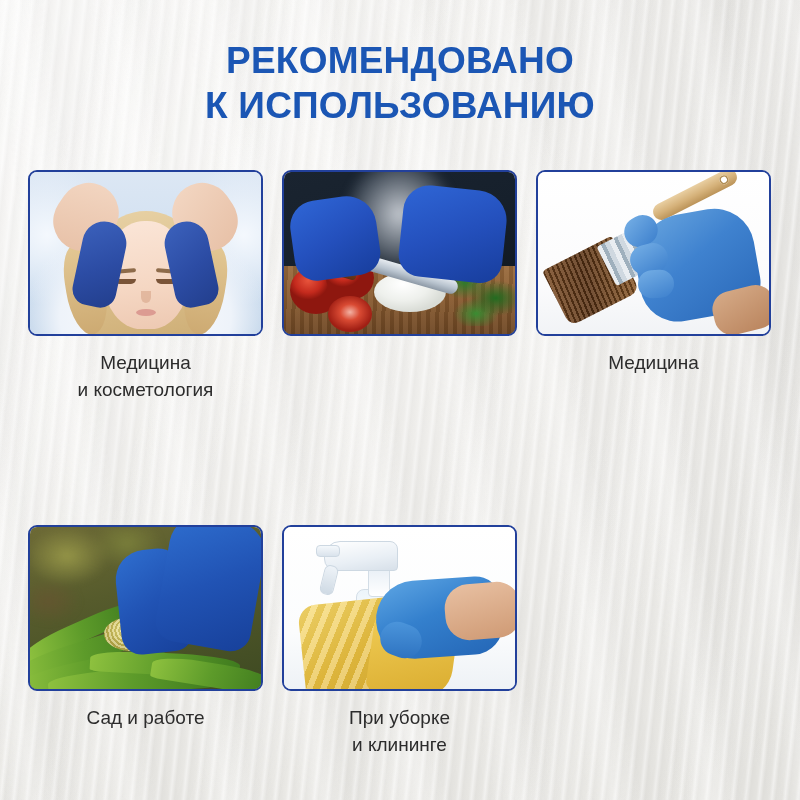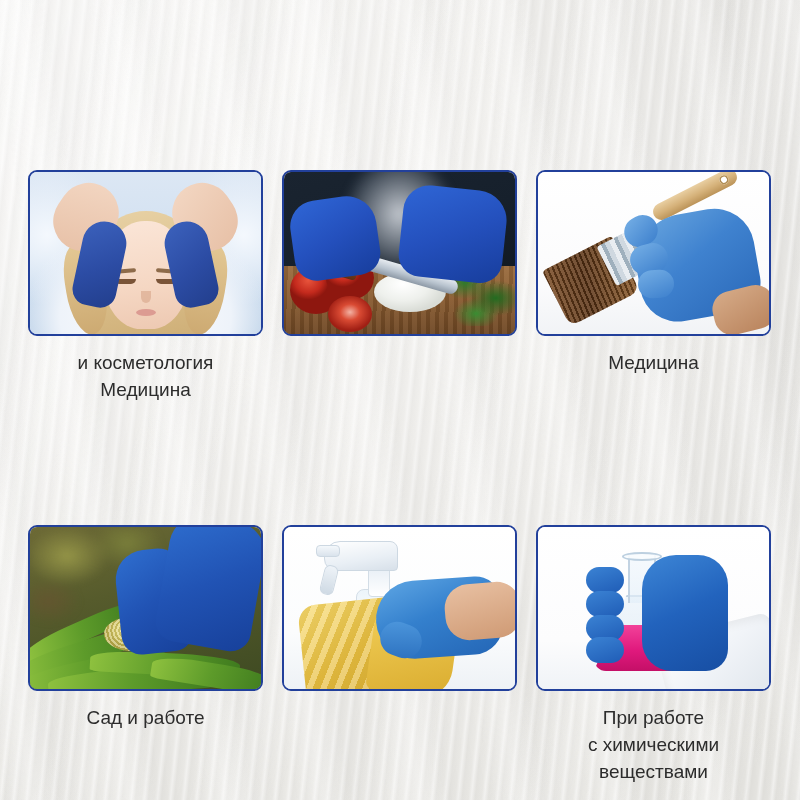--- a/index.html
+++ b/index.html
@@ -409,20 +409,24 @@
     box-shadow:inset 2px 4px 10px rgba(0,0,0,.06);
   }
 </style>
 </head>
 <body>
 
 <div id="bg-texture"></div>
 
 <div id="page">
 
+  <h1 class="title">
+    <span class="tline">РЕКОМЕНДОВАНО</span>
+    <span class="tline">К ИСПОЛЬЗОВАНИЮ</span>
+  </h1>
 
   <div class="grid">
 
     <div class="cell">
       <div class="card">
         <div class="photo p1">
           <div class="gown"></div>
           <div class="hair"></div>
           <div class="hair-l"></div>
           <div class="hair-r"></div>
@@ -434,22 +438,22 @@
             <span class="nose"></span>
             <span class="mouth"></span>
           </div>
           <div class="arm l"></div>
           <div class="arm r"></div>
           <div class="glove l"></div>
           <div class="glove r"></div>
         </div>
       </div>
       <div class="caption">
+        <span class="cline">Медицина</span>
         <span class="cline">и косметология</span>
-        <span class="cline">Медицина</span>
       </div>
     </div>
 
     <div class="cell">
       <div class="card">
         <div class="photo p2">
           <div class="chef"></div>
           <div class="board"></div>
           <div class="basil"></div>
           <div class="mozz"></div>
@@ -511,40 +515,21 @@
           <div class="trigger"></div>
           <div class="nozzle"></div>
           <div class="trigger-lever"></div>
           <div class="cloth"></div>
           <div class="cloth2"></div>
           <div class="glove"></div>
           <div class="thumb"></div>
           <div class="arm"></div>
         </div>
       </div>
+      <div class="caption">
+        <span class="cline">При уборке</span>
+        <span class="cline">и клининге</span>
+      </div>
     </div>
 
-    <div class="cell" style="margin-top:116px;">
-      <div class="card">
-        <div class="photo p6">
-          <div class="sleeve"></div>
-          <div class="flask">
-            <div class="flask-body"></div>
-            <div class="liquid"></div>
-            <div class="flask-neck"></div>
-            <div class="flask-lip"></div>
-          </div>
-          <div class="glove"></div>
-          <div class="finger fa"></div>
-          <div class="finger fb"></div>
-          <div class="finger fc"></div>
-          <div class="finger fd"></div>
-        </div>
-      </div>
-      <div class="caption">
-        <span class="cline">При работе</span>
-        <span class="cline">с химическими</span>
-        <span class="cline">веществами</span>
-      </div>
-    </div>
 
   </div>
 </div>
 
 </body></html>

